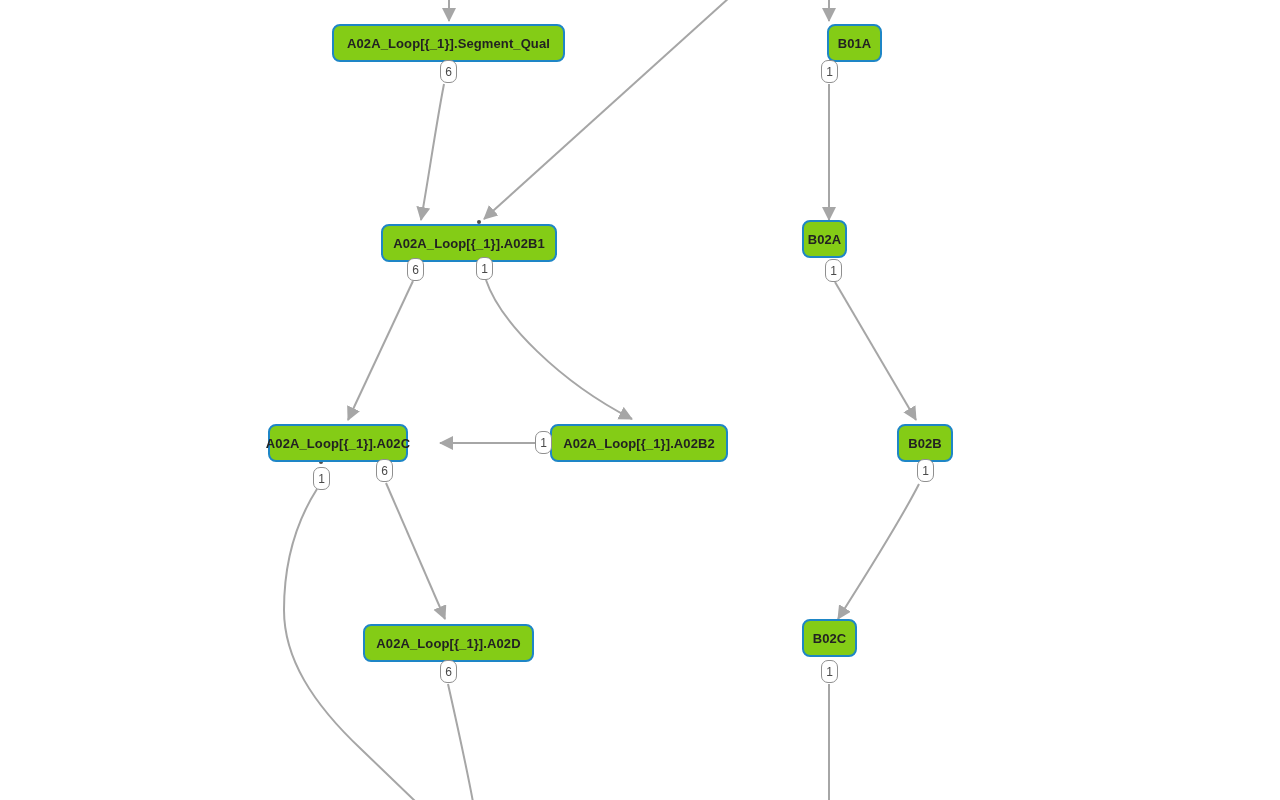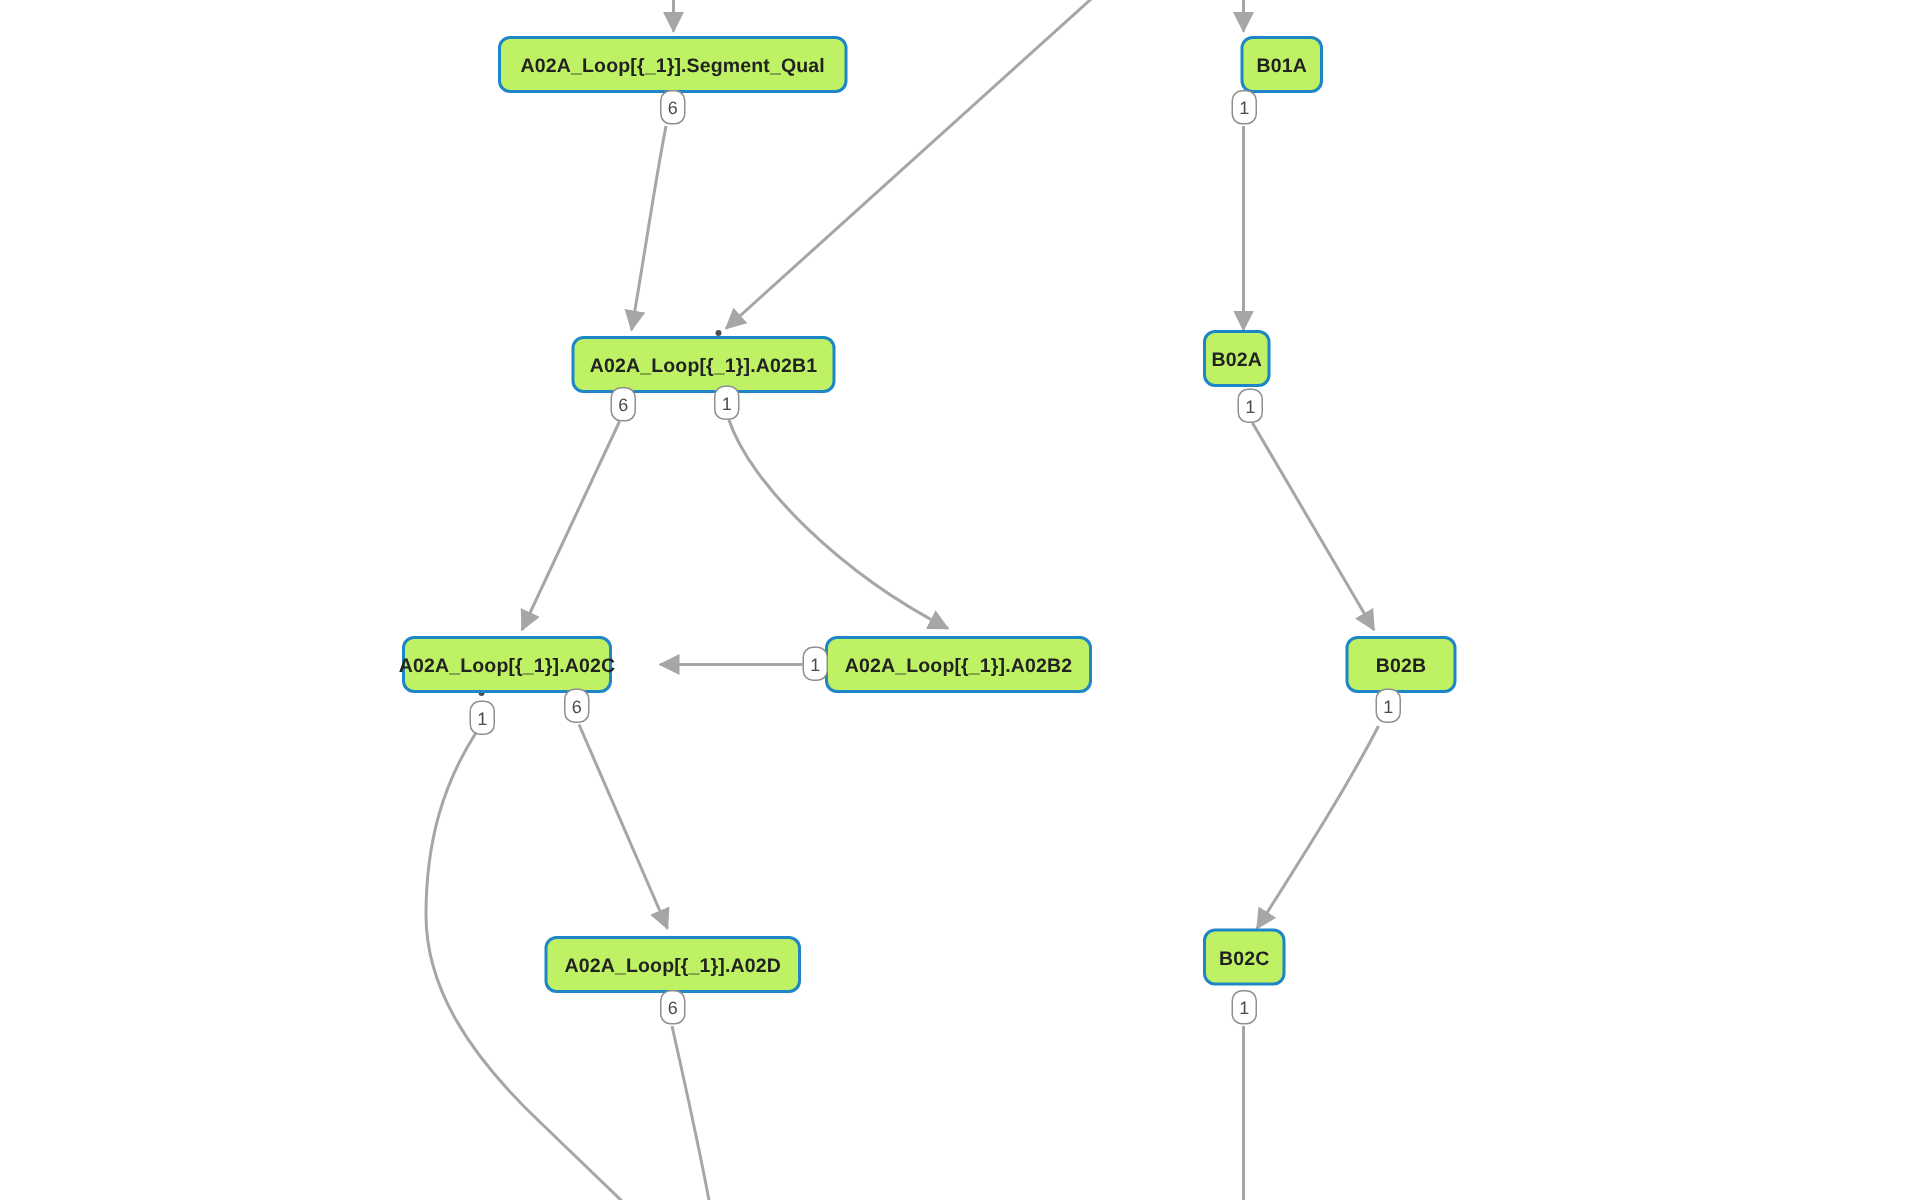--- a/index.html
+++ b/index.html
@@ -16,21 +16,21 @@
     position:relative;width:1280px;height:800px;overflow:hidden;
     background:var(--background);
     font-family:"Liberation Sans", sans-serif;
   }
   svg.edge-layer{position:absolute;left:0;top:0;width:1280px;height:800px;}
   .edge-path{fill:none;stroke:var(--edge);stroke-width:2;}
   .arrow-fill{fill:var(--edge);}
   .port-dot{fill:var(--port-dot);}
   .node{
     position:absolute;height:38px;box-sizing:border-box;
-    background:#bef264;border:2px solid var(--node-border);border-radius:8px;
+    background:#84cc16;border:2px solid var(--node-border);border-radius:8px;
     display:flex;align-items:center;justify-content:center;
   }
   .node-label{
     font-size:13px;font-weight:bold;color:var(--node-text);
     white-space:nowrap;letter-spacing:0.1px;
   }
   .badge{
     position:absolute;width:17px;height:23px;box-sizing:border-box;
     background:#ffffff;border:1.5px solid var(--badge-border);border-radius:7px;
     display:flex;align-items:center;justify-content:center;
@@ -82,21 +82,21 @@
   </div>
   <div class="node" style="left:363px;top:624px;width:171px">
     <span class="node-label">A02A_Loop[{_1}].A02D</span>
   </div>
   <div class="node" style="left:827px;top:24px;width:55px">
     <span class="node-label">B01A</span>
   </div>
   <div class="node" style="left:802px;top:220px;width:45px">
     <span class="node-label">B02A</span>
   </div>
-  <div class="node" style="left:897px;top:424px;width:74px">
+  <div class="node" style="left:897px;top:424px;width:56px">
     <span class="node-label">B02B</span>
   </div>
   <div class="node" style="left:802px;top:619px;width:55px">
     <span class="node-label">B02C</span>
   </div>
 
   <div class="badge" style="left:440px;top:60px">6</div>
   <div class="badge" style="left:407px;top:258px">6</div>
   <div class="badge" style="left:476px;top:257px">1</div>
   <div class="badge" style="left:313px;top:467px">1</div>

